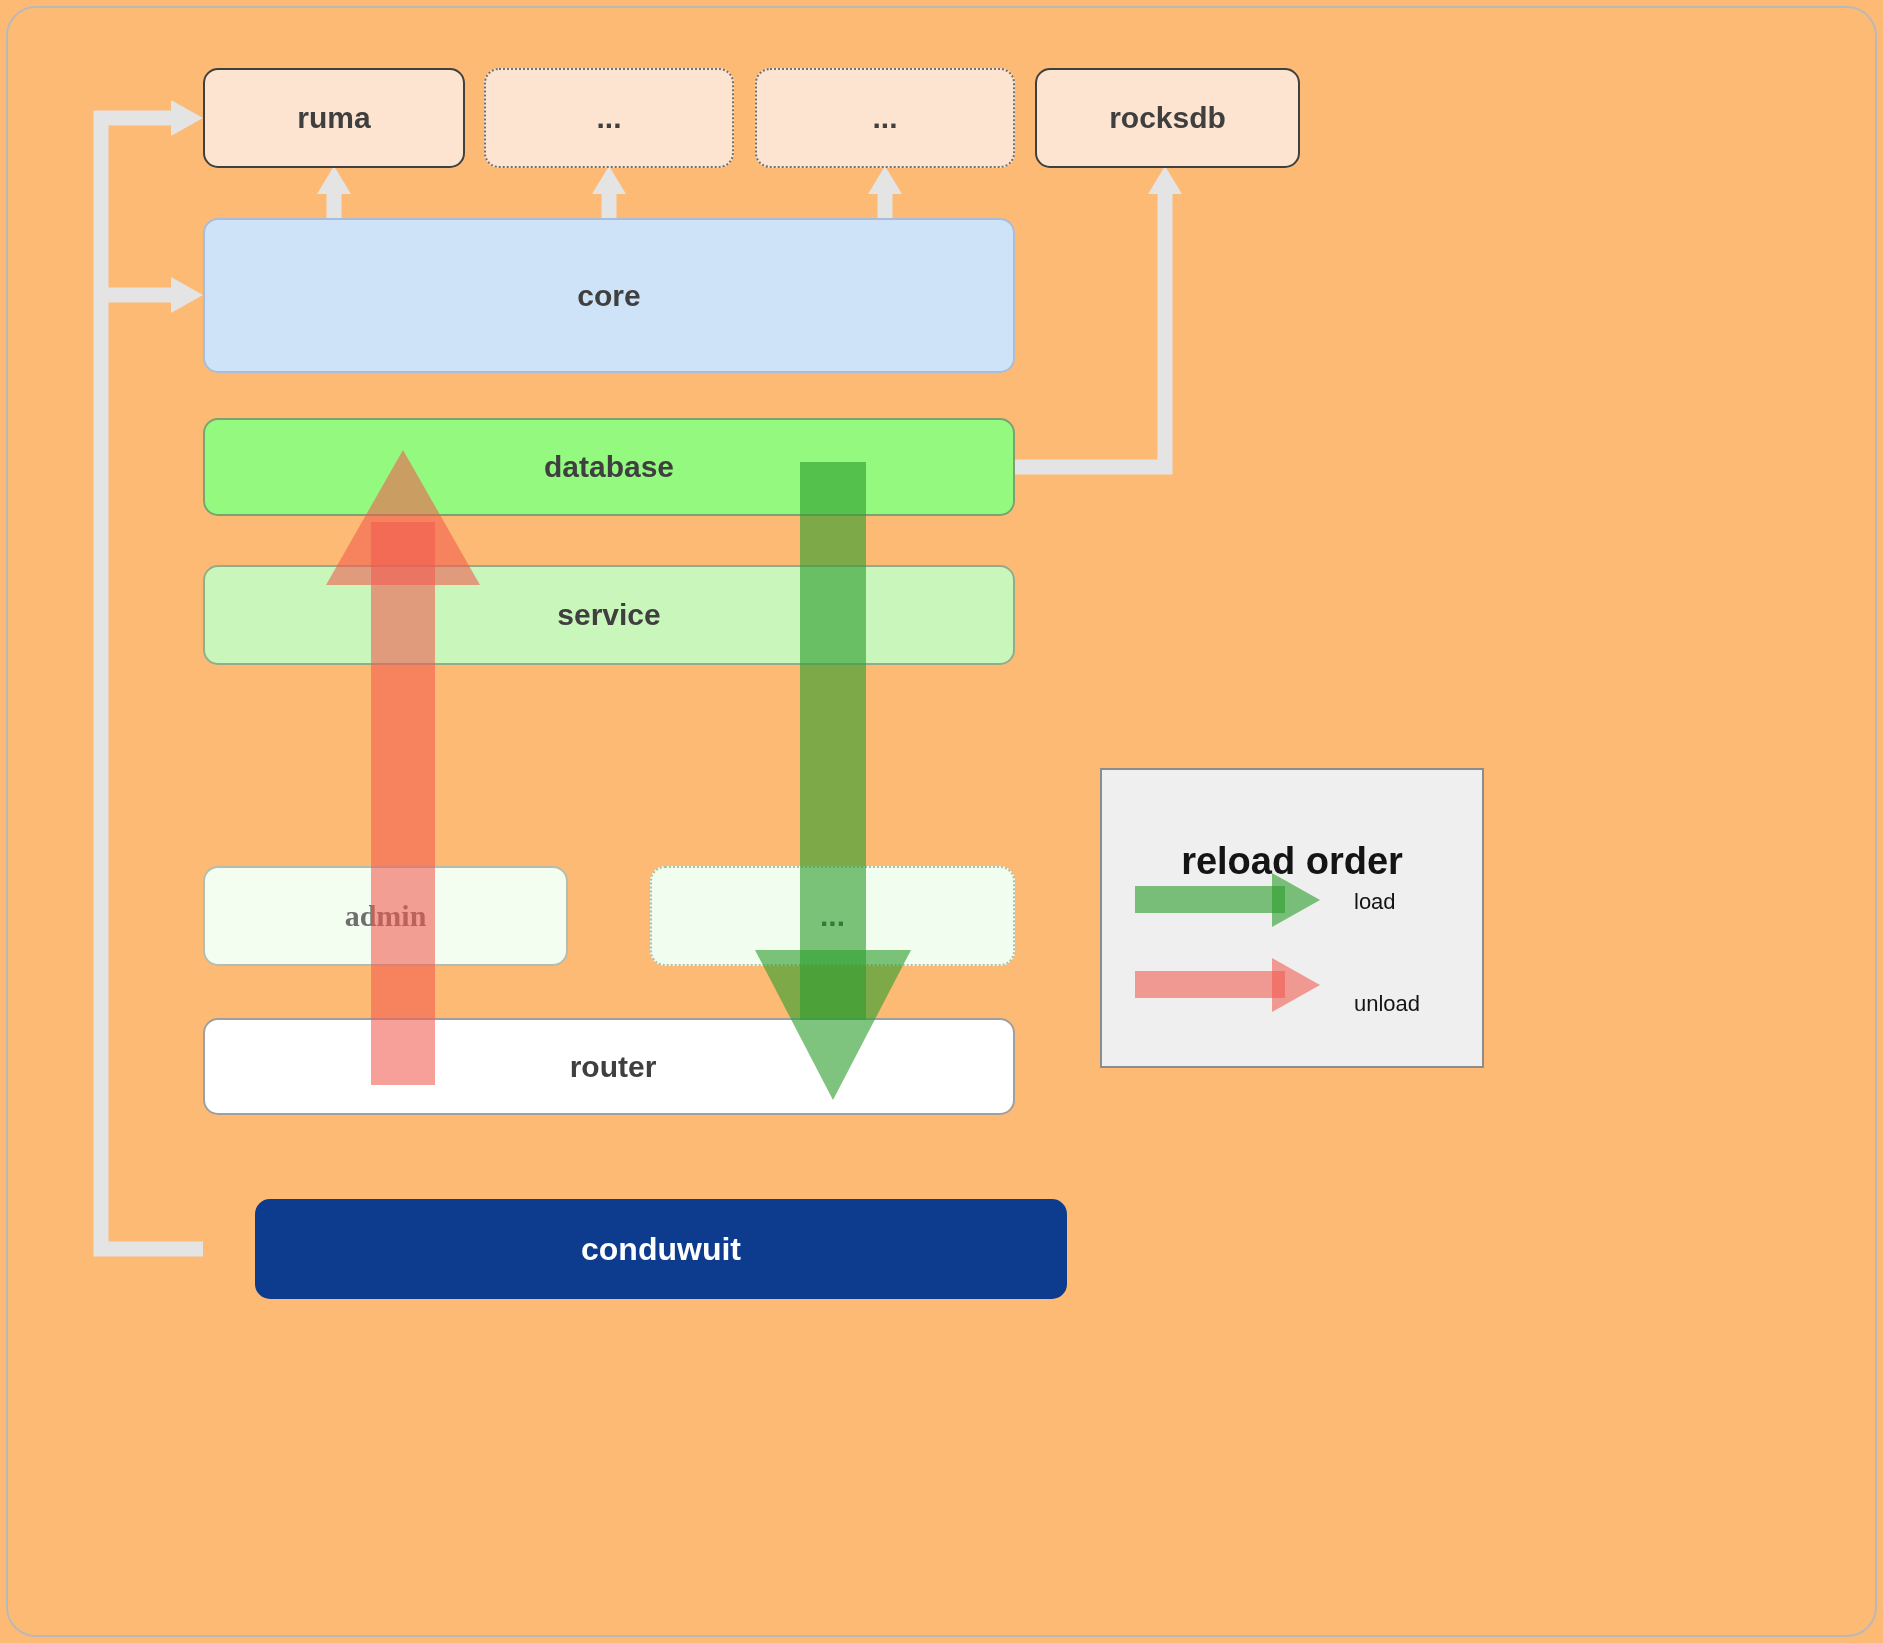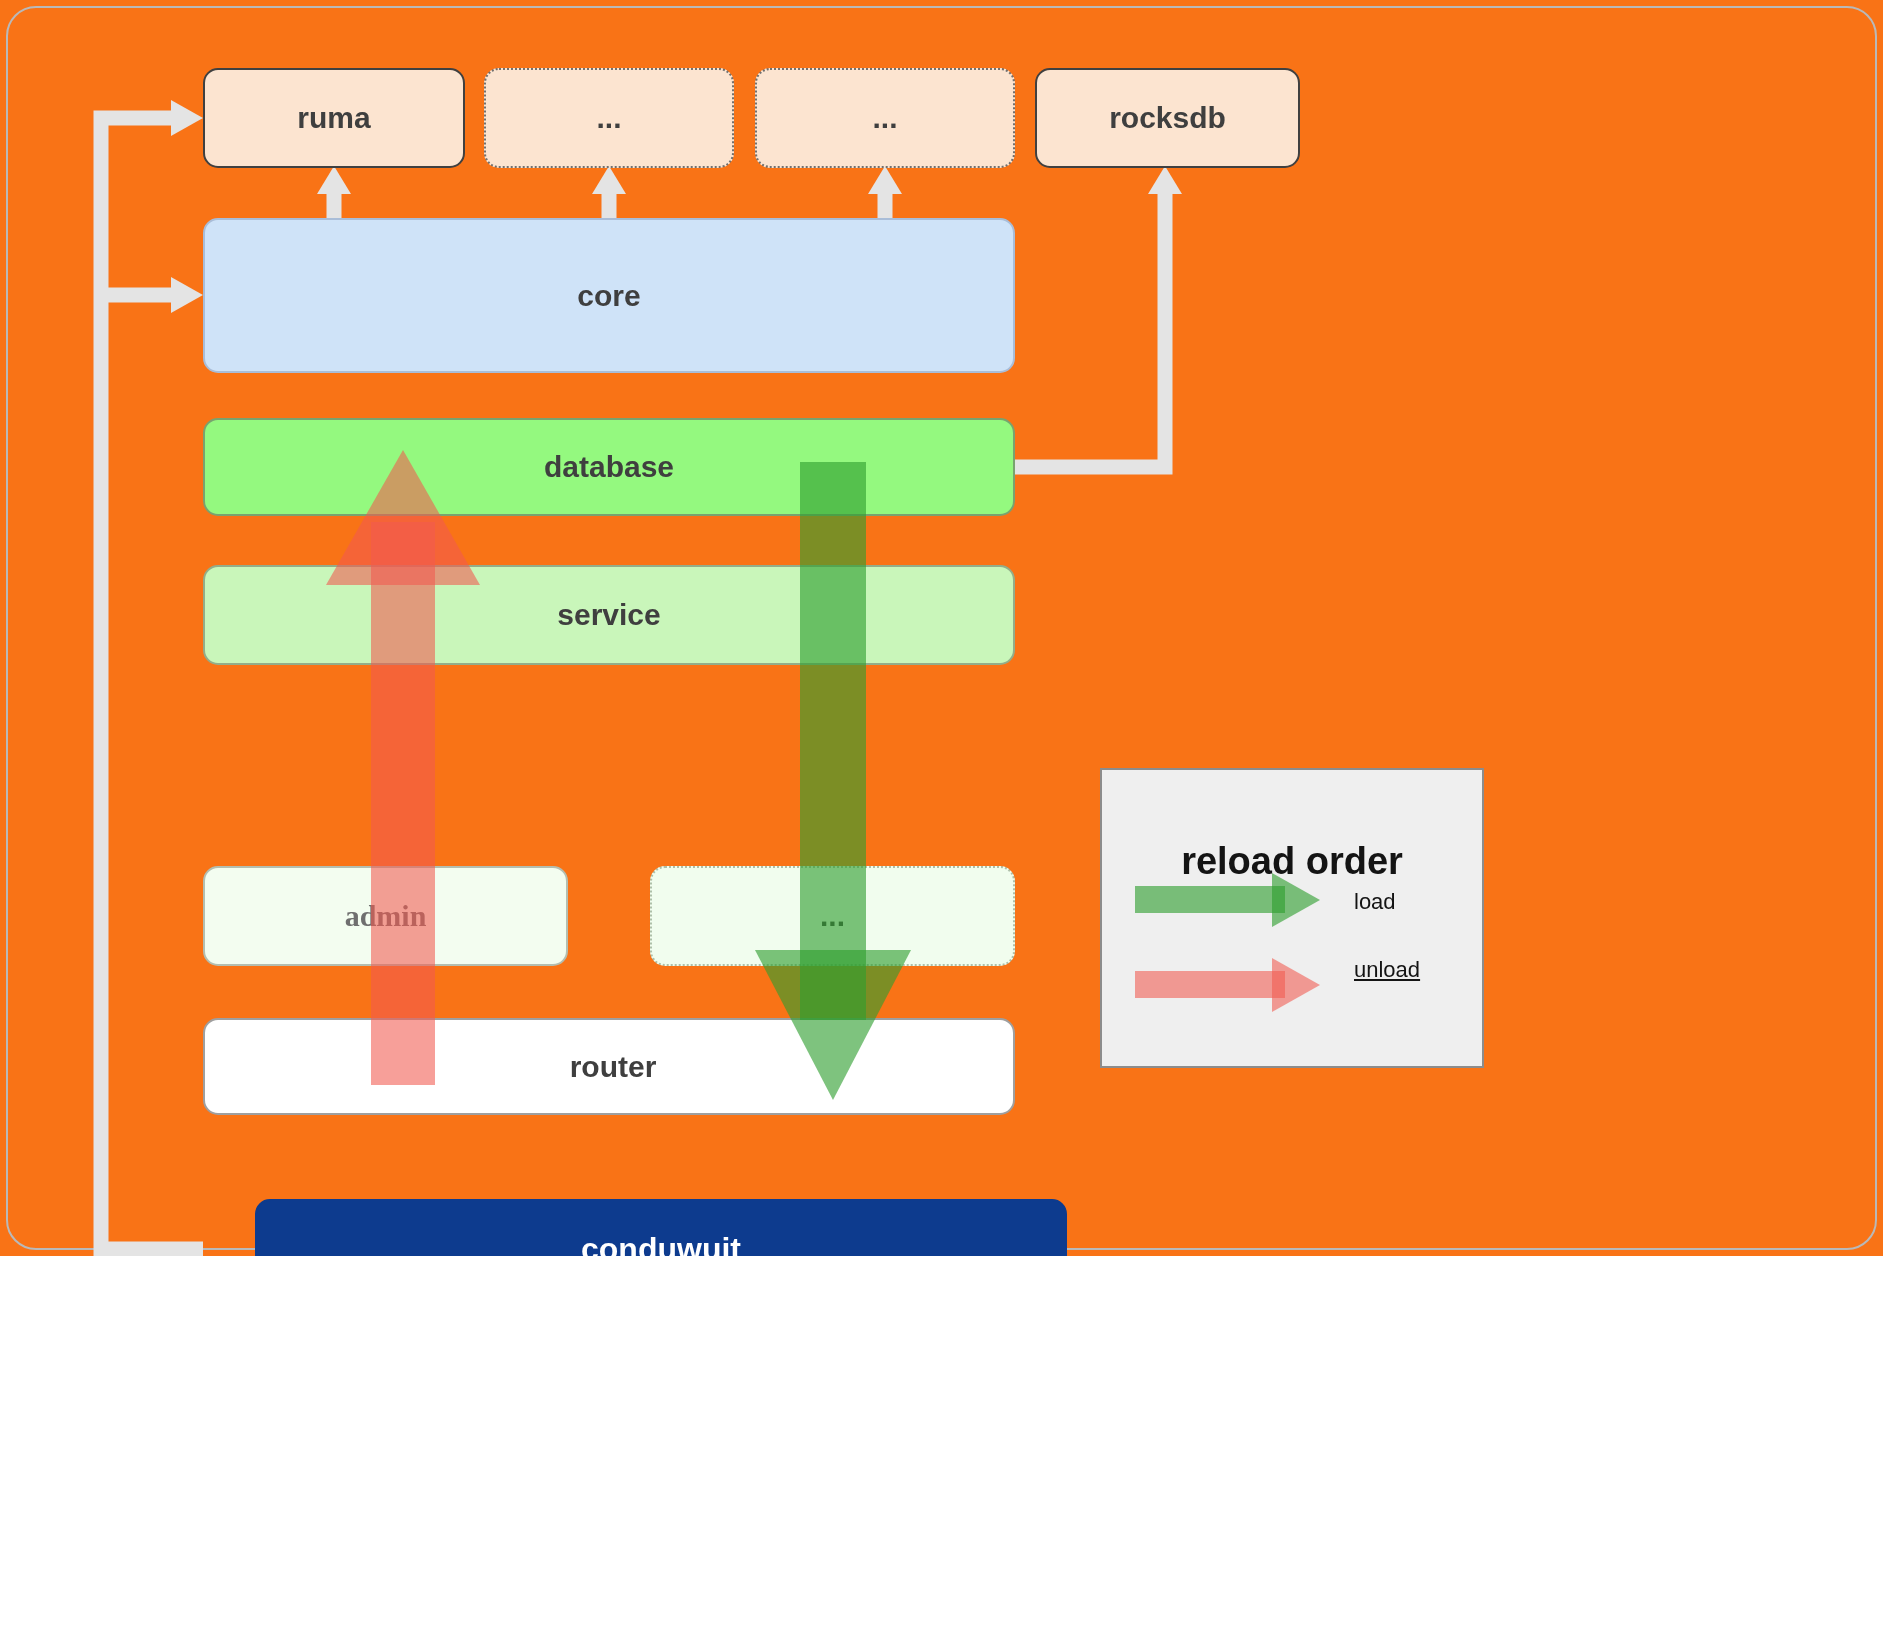--- a/index.html
+++ b/index.html
@@ -1,19 +1,19 @@
 <!DOCTYPE html>
 <html style="--page_border: #b9b9b9; --peach_bg: #fce4d0; --peach_border: #404040; --dots_border: #707070; --core_bg: #cfe3f8; --core_border: #a9bdd8; --database_bg: #94f97f; --database_border: #79a36f; --service_bg: #c9f6ba; --service_border: #93ad89; --api_bg: #e4fbdc; --api_border: #a3b89b; --admin_bg: #f3fdf0; --admin_border: #b4beb0; --admin_text: #6f6f6f; --dots3_bg: #f1fdee; --dots3_border: #aebfa8; --router_bg: #ffffff; --router_border: #9f9f9f; --conduwuit_bg: #0d3b8e; --conduwuit_text: #ffffff; --label_text: #3f3f3f; --connector_gray: #e4e4e4; --load_green: #2f9e2f; --unload_red: #f2594f; --legend_bg: #efefef; --legend_border: #8c8c8c; --legend_text: #141414;"><head>
 <meta charset="utf-8">
 <style>
   html,body{margin:0;padding:0;background:#fff;}
   .canvas{
     position:relative;
-    width:1883px;height:1256px;
-    background:#f97316;
+    width:1883px;height:1643px;
+    background:#fdba74;
     font-family:"Liberation Sans", sans-serif;
     overflow:hidden;
   }
   .frame{
     position:absolute;inset:6px;
     border:2px solid var(--page_border);
     border-radius:30px;
   }
   svg.layer{position:absolute;left:0;top:0;pointer-events:none;}
   .under{z-index:1;}
@@ -63,21 +63,21 @@
     position:absolute;top:26px;left:0;width:100%;
     text-align:center;font-size:38px;font-weight:600;
     color:var(--legend_text);
     margin-top:44px;
   }
   .legend-label{
     position:absolute;left:252px;
     font-size:22px;color:var(--legend_text);line-height:40px;
   }
   .legend-label.load{top:112px;}
-  .legend-label.unload{top:180px;text-decoration:underline;}
+  .legend-label.unload{top:214px;}
 
   
   .stroke-gray{stroke:var(--connector_gray);stroke-width:15;fill:none;}
   .fill-gray{fill:var(--connector_gray);}
   .fill-red{fill:var(--unload_red);opacity:0.58;}
   .fill-green{fill:var(--load_green);opacity:0.62;}
 </style>
 </head>
 <body>
 

